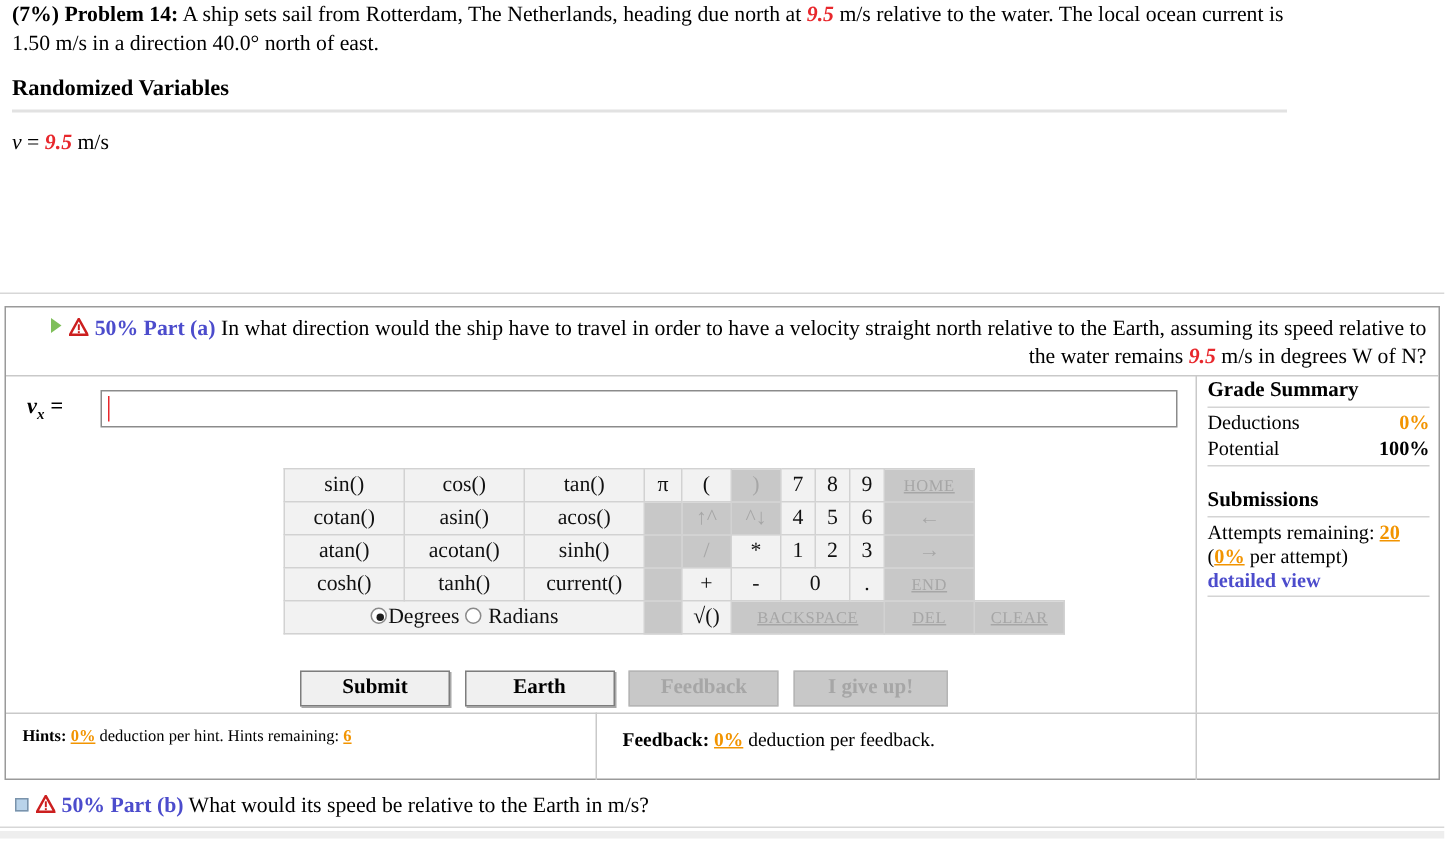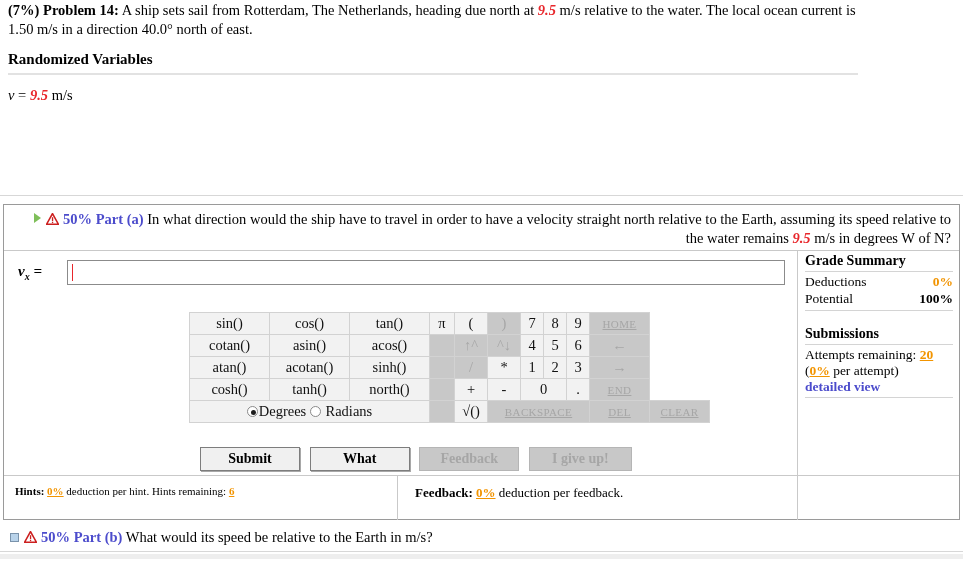--- a/index.html
+++ b/index.html
@@ -272,21 +272,21 @@
             <td class="op dis">/</td>
             <td class="op">*</td>
             <td class="dg">1</td>
             <td class="dg">2</td>
             <td class="dg">3</td>
             <td class="nav dis">→</td>
           </tr>
           <tr>
             <td class="fn">cosh()</td>
             <td class="fn">tanh()</td>
-            <td class="fn">north()</td>
+            <td class="fn">current()</td>
             <td class="pi blank"></td>
             <td class="op">+</td>
             <td class="op">-</td>
             <td class="dg" colspan="2">0</td>
             <td class="dg">.</td>
             <td class="nav dis small">END</td>
           </tr>
           <tr>
             <td colspan="3" id="modes-cell">
               <span class="radio on"></span><span>Degrees</span>
@@ -298,21 +298,21 @@
             <td class="dis small" colspan="4">BACKSPACE</td>
             <td class="dg dis small">DEL</td>
             <td class="nav dis small">CLEAR</td>
           </tr>
         </tbody>
       </table>
     </div>
 
     <div id="btnrow">
       <span class="btn">Submit</span>
-      <span class="btn">What</span>
+      <span class="btn">Earth</span>
       <span class="btn dis">Feedback</span>
       <span class="btn dis wide">I give up!</span>
     </div>
 
     <div id="hints">
       <b>Hints:</b>
       <span class="orange u">0%</span>
       <span>deduction per hint. Hints remaining:</span>
       <span class="orange u">6</span>
     </div>

